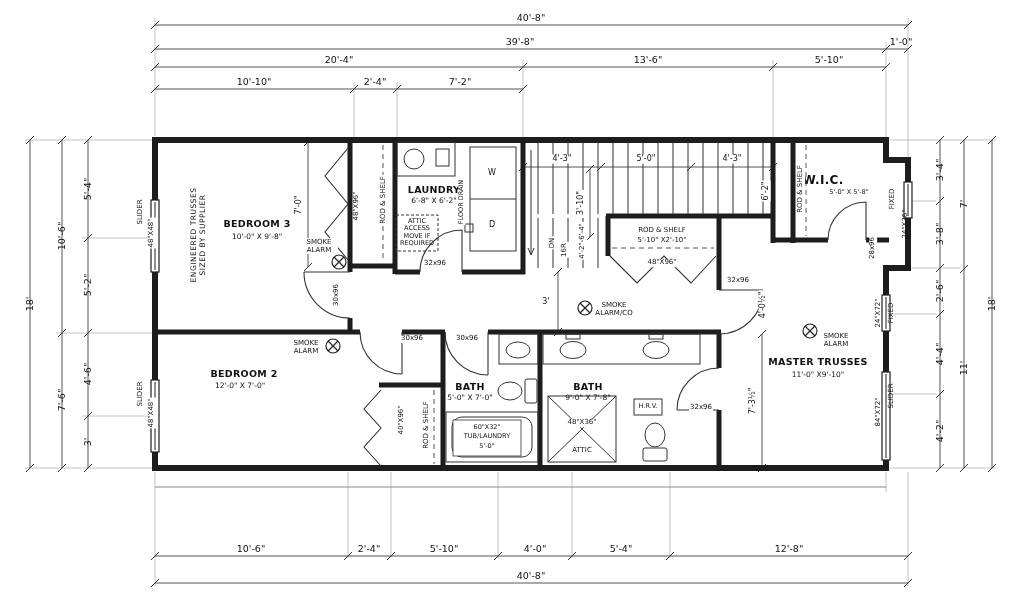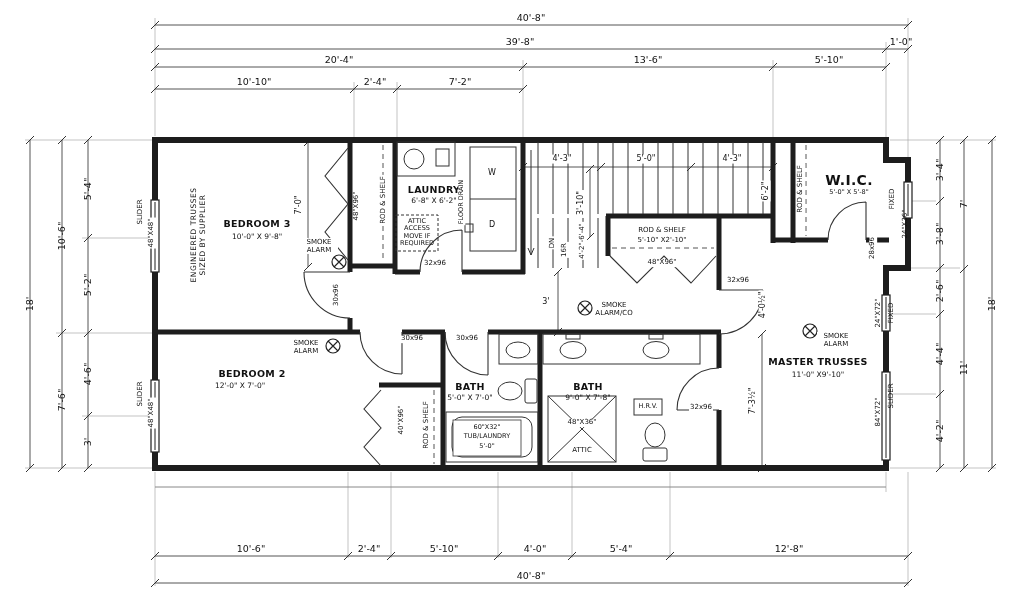--- a/index.html
+++ b/index.html
@@ -191,31 +191,31 @@
 <div class="lb r s8 bg" style="left:299px;top:205px">7'-0"</div>
 <div class="lb s8 bg" style="left:546px;top:302px">3'</div>
 <div class="lb r s8 bg" style="left:763px;top:305px">4'-0½"</div>
 <div class="lb r s8 bg" style="left:753px;top:401px">7'-3½"</div>
 <div class="lb r s7 bg" style="left:583px;top:241px">4'-2"-6'-4"</div>
 <div class="lb r s7 bg" style="left:553px;top:243px">DN</div>
 <div class="lb r s7 bg" style="left:565px;top:250px">16R</div>
 
 <div class="lb room" style="left:257px;top:224px">BEDROOM 3</div>
 <div class="lb rsz" style="left:257px;top:237px">10'-0" X 9'-8"</div>
-<div class="lb room" style="left:252px;top:374px">BEDROOM 2</div>
+<div class="lb room" style="left:244px;top:374px">BEDROOM 2</div>
 <div class="lb rsz" style="left:240px;top:386px">12'-0" X 7'-0"</div>
 <div class="lb room" style="left:434px;top:190px">LAUNDRY</div>
 <div class="lb rsz" style="left:434px;top:201px">6'-8" X 6'-2"</div>
 <div class="lb room" style="left:470px;top:387px">BATH</div>
 <div class="lb rsz" style="left:470px;top:398px">5'-0" X 7'-0"</div>
 <div class="lb room" style="left:588px;top:387px">BATH</div>
 <div class="lb rsz" style="left:588px;top:398px">9'-0" X 7'-8"</div>
 <div class="lb room" style="left:818px;top:362px">MASTER TRUSSES</div>
 <div class="lb rsz" style="left:818px;top:375px">11'-0" X9'-10"</div>
-<div class="lb room rsz" style="left:849px;top:181px;font-size:14px">W.I.C.</div>
+<div class="lb room rsz" style="left:823px;top:181px;font-size:12px">W.I.C.</div>
 <div class="lb rsz" style="left:849px;top:193px;font-size:6.5px">5'-0" X 5'-8"</div>
 
 <div class="lb r wr w96 ls" style="left:199px;top:235px;font-size:7.5px">ENGINEERED TRUSSES SIZED BY SUPPLIER</div>
 <div class="lb s6 wr w38" style="left:417px;top:233px">ATTIC ACCESS MOVE IF REQUIRED</div>
 <div class="lb r s6 bg" style="left:462px;top:202px">FLOOR DRAIN</div>
 <div class="lb s7 wr w36 bg" style="left:319px;top:246px">SMOKE ALARM</div>
 <div class="lb s7 wr w36 bg" style="left:306px;top:347px">SMOKE ALARM</div>
 <div class="lb s7 wr w40 bg" style="left:614px;top:309px">SMOKE ALARM/CO</div>
 <div class="lb s7 wr w36 bg" style="left:836px;top:340px">SMOKE ALARM</div>
 <div class="lb r s7 bg" style="left:384px;top:200px">ROD &amp; SHELF</div>

